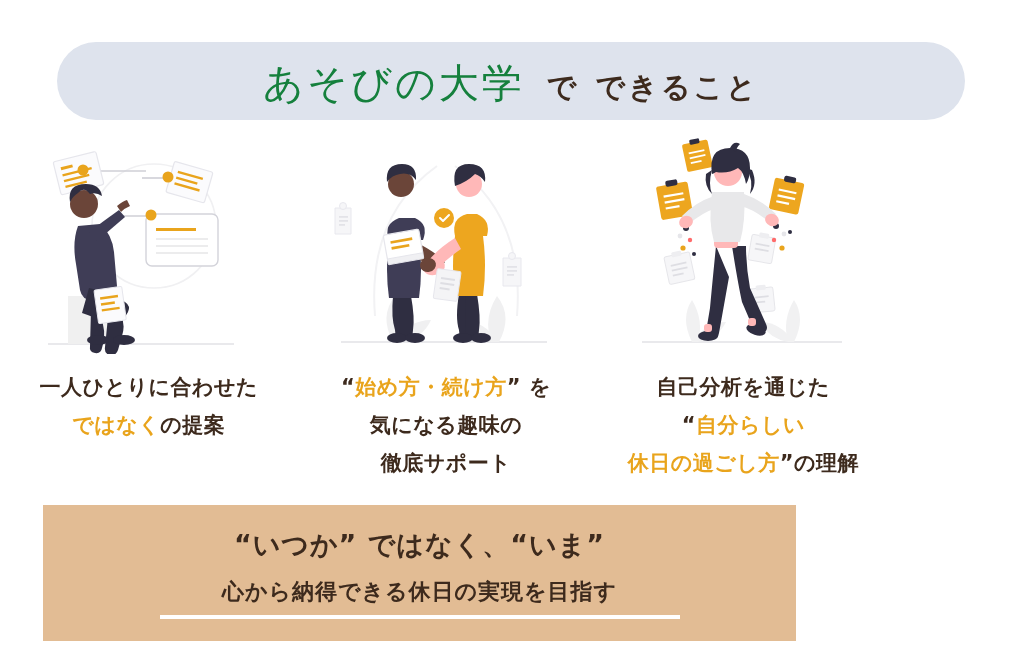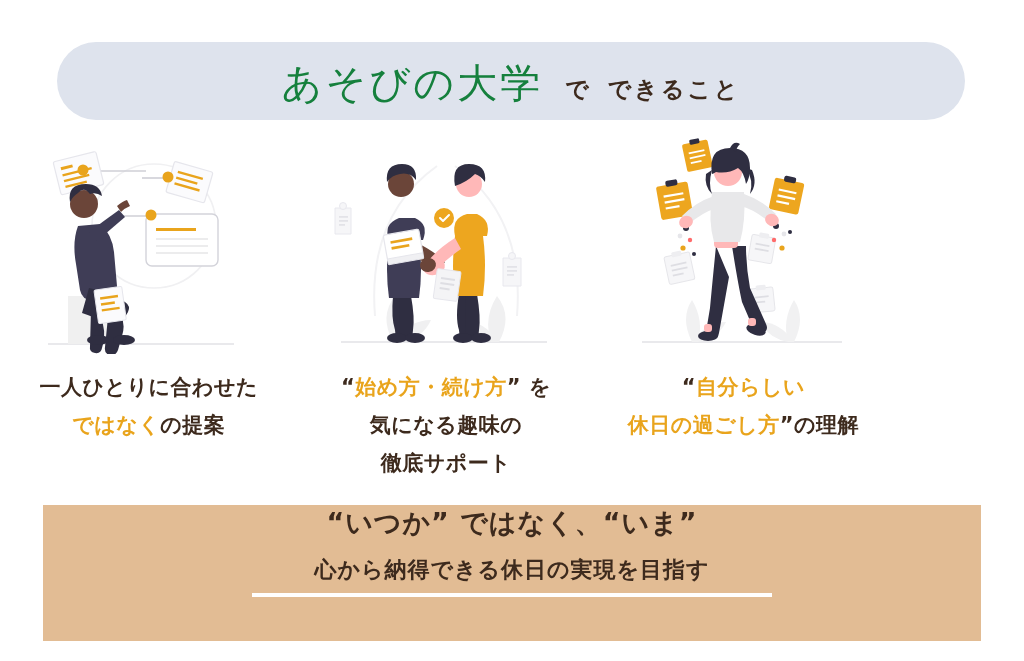--- a/index.html
+++ b/index.html
@@ -35,21 +35,21 @@
     white-space: nowrap;
     transform: translateY(2px);
   }
   .brand-name {
     font-size: 40px;
     font-weight: 500;
     color: #15803d;
     letter-spacing: 3px;
   }
   .header-suffix {
-    font-size: 23px;
+    font-size: 29px;
     font-weight: 700;
     color: #3d2a1d;
     letter-spacing: 3px;
     margin-left: 22px;
   }
   .header-suffix .gap {
     display: inline-block;
     width: 16px;
   }
 
@@ -86,27 +86,28 @@
     letter-spacing: 0.5px;
     white-space: nowrap;
   }
   .caption .accent { color: #e9a41c; }
 
   
   .banner {
     position: absolute;
     left: 43px;
     top: 505px;
-    width: 938px;
+    width: 753px;
     height: 136px;
     background: #e2bc94;
     display: flex;
     flex-direction: column;
     align-items: center;
     justify-content: flex-start;
+    padding-top: 22px;
     box-sizing: border-box;
   }
   .banner-line1 {
     font-size: 27px;
     font-weight: 700;
     color: #3d2a1d;
     letter-spacing: 1px;
     white-space: nowrap;
   }
   .banner-line2 {
@@ -375,20 +376,21 @@
         <circle cx="100" cy="36" r="14" fill="#ffb8b8"></circle>
 
         <path d="M84 38 q-4 -26 18 -26 q20 0 20 20 q0 10 -4 16 q-2 -12 -8 -16 q-10 6 -22 4 q-3 2 -4 2 z" fill="#2f2e41"></path>
         <path d="M84 34 q-4 14 0 24 q-8 -8 -6 -20 z" fill="#2f2e41"></path>
         <path d="M118 32 q8 12 4 26 q8 -10 2 -24 z" fill="#2f2e41"></path>
 
         <path d="M102 12 q4 -8 10 -4 q-4 4 -4 8 z" fill="#2f2e41"></path>
       </svg>
     </div>
     <div class="caption">
+      <div>自己分析を通じた</div>
       <div><span>“</span><span class="accent">自分らしい</span></div>
       <div><span class="accent">休日の過ごし方</span><span>”</span><span>の理解</span></div>
     </div>
   </div>
 
 </div>
 
 <div class="banner">
   <div class="banner-line1">“いつか” ではなく、“いま”</div>
   <div class="banner-line2">心から納得できる休日の実現を目指す</div>

